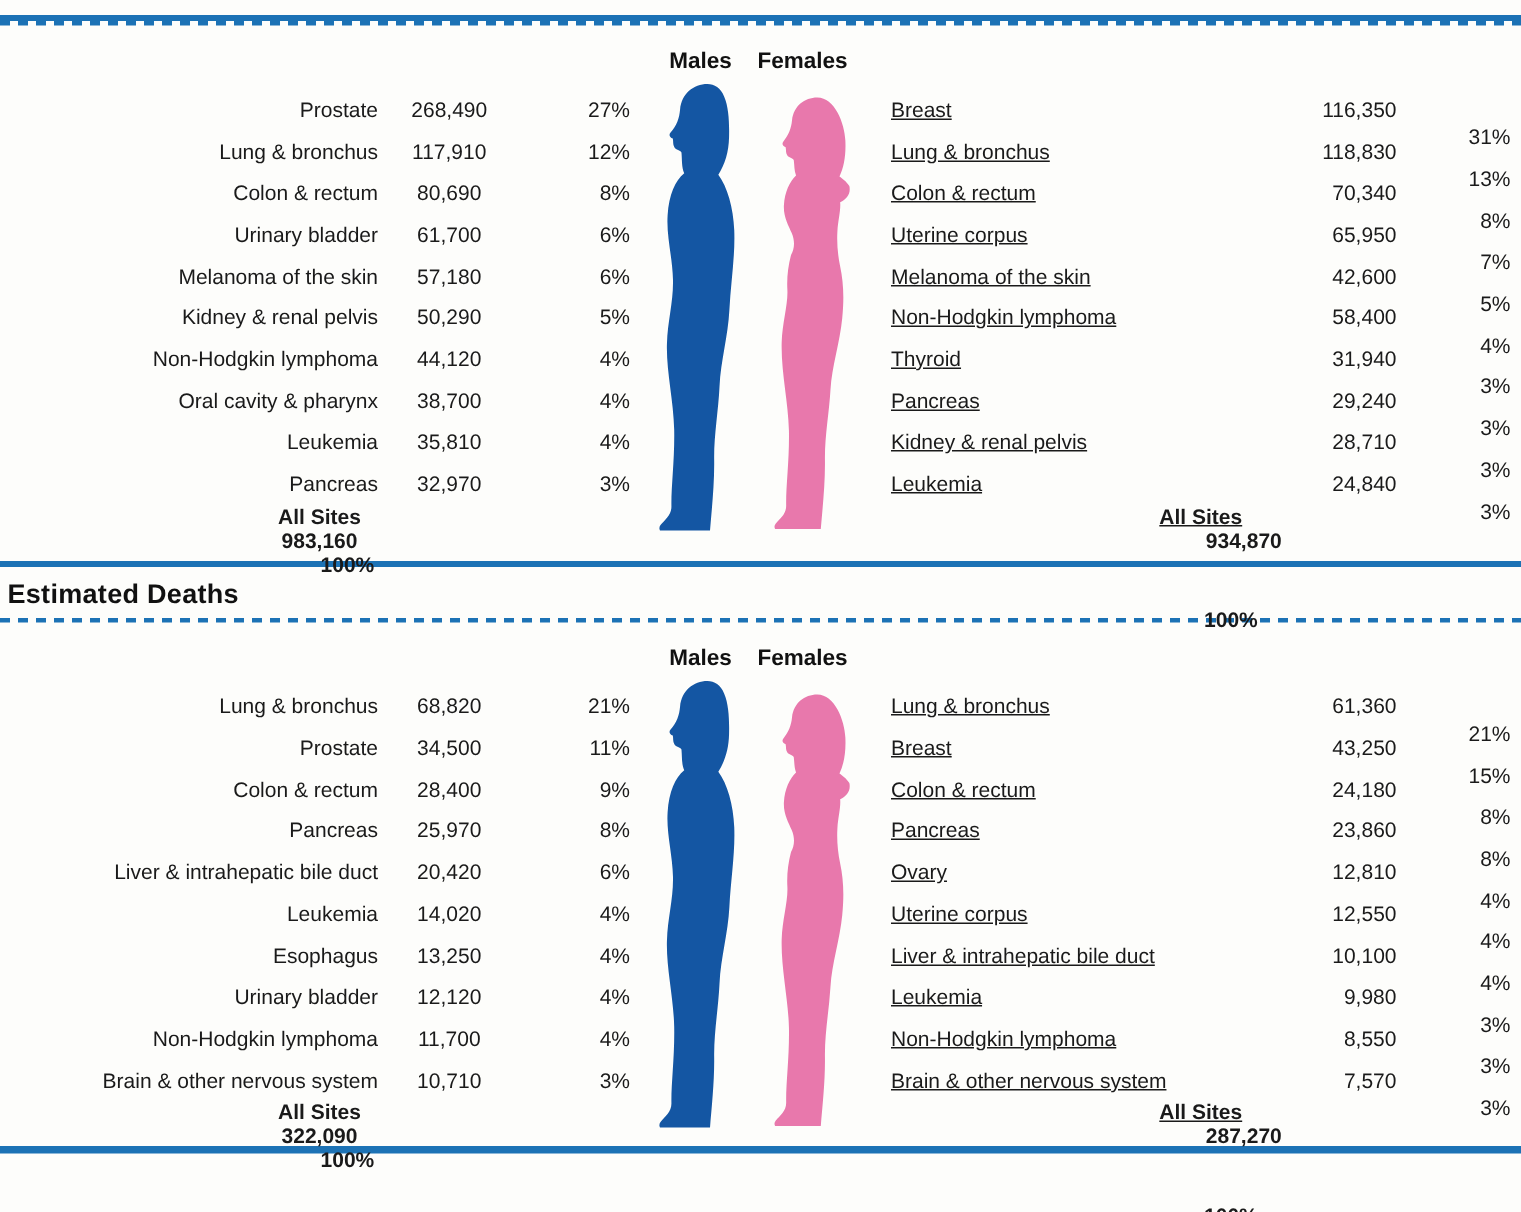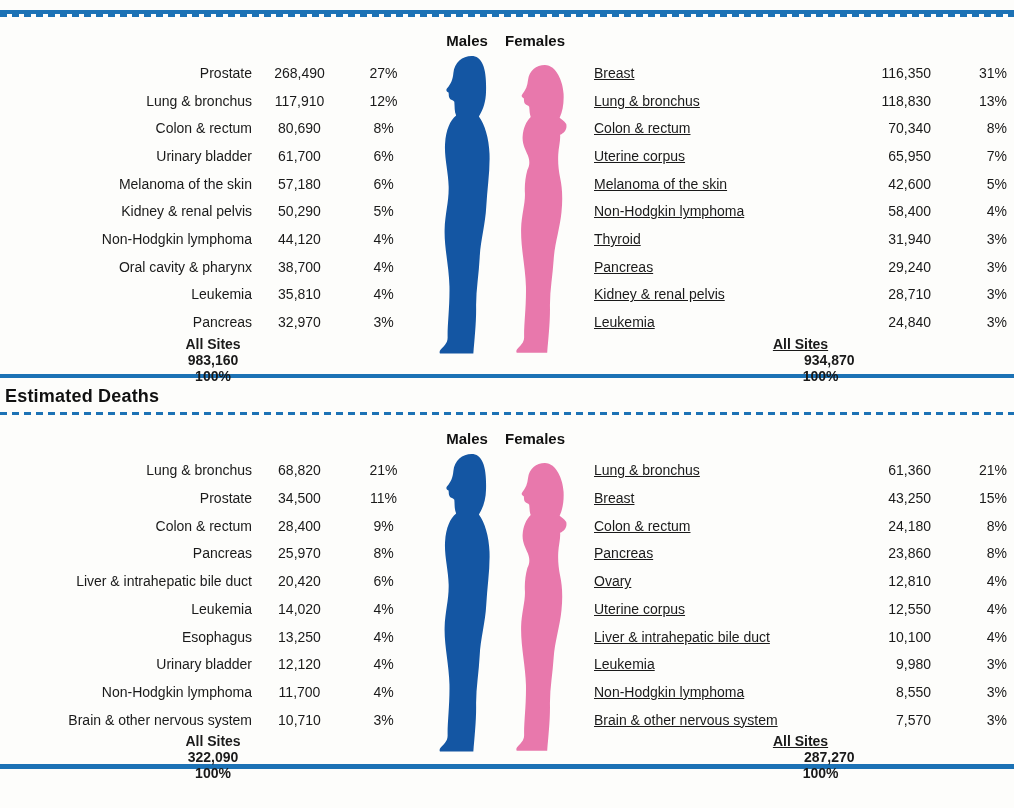--- a/index.html
+++ b/index.html
@@ -54,25 +54,25 @@
     display: flex;
     align-items: center;
     height: 27.7px;
     font-size: 14px;
     white-space: nowrap;
   }
   .row.total { font-weight: 700; flex-direction: column; }
 
   .tbl.left .site  { flex: 1; text-align: right; }
   .tbl.left .count { width: 95px; text-align: center; }
-  .tbl.left .pct   { width: 73px; text-align: center; }
+  .tbl.left .pct   { width: 73px; text-align: right; }
 
   .tbl.right .site  { flex: 1; text-align: left; text-decoration: underline; }
   .tbl.right .count { width: 108px; text-align: right; }
-  .tbl.right .pct   { width: 76px; text-align: right; }
+  .tbl.right .pct   { width: 76px; text-align: right; margin-top: 37px; }
 
   .center {
     width: 136px;
     margin-left: 17px;
     padding-top: 14px;
     flex: 0 0 auto;
   }
   .sex-headers {
     display: flex;
     height: 18px;

